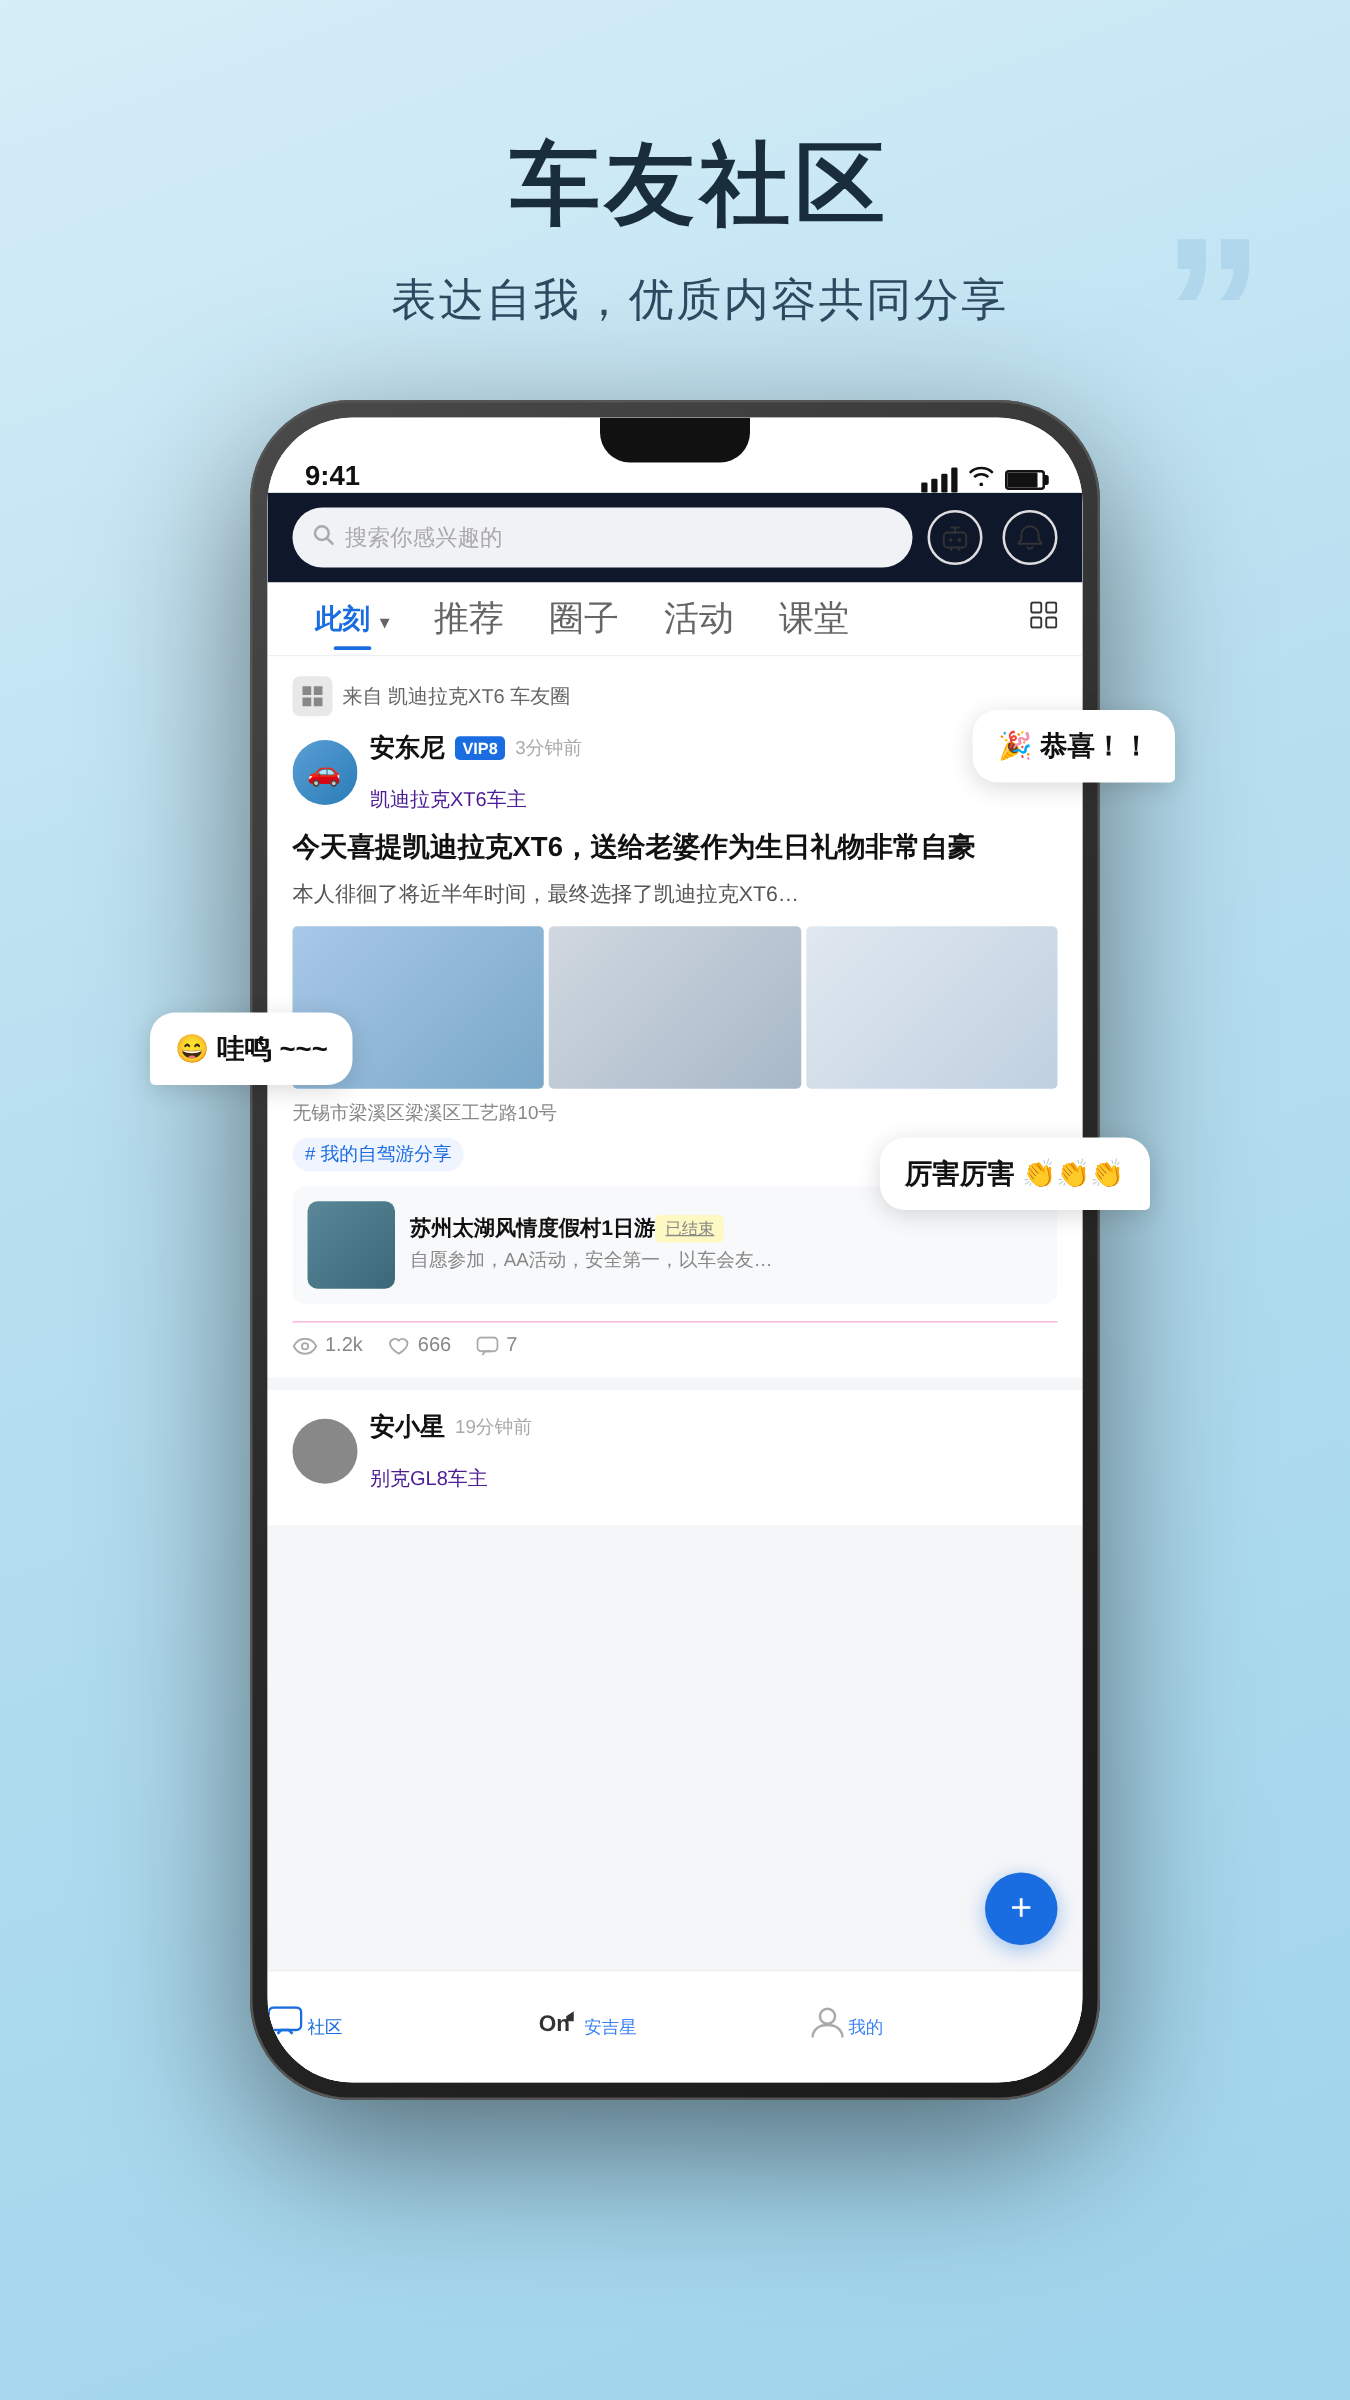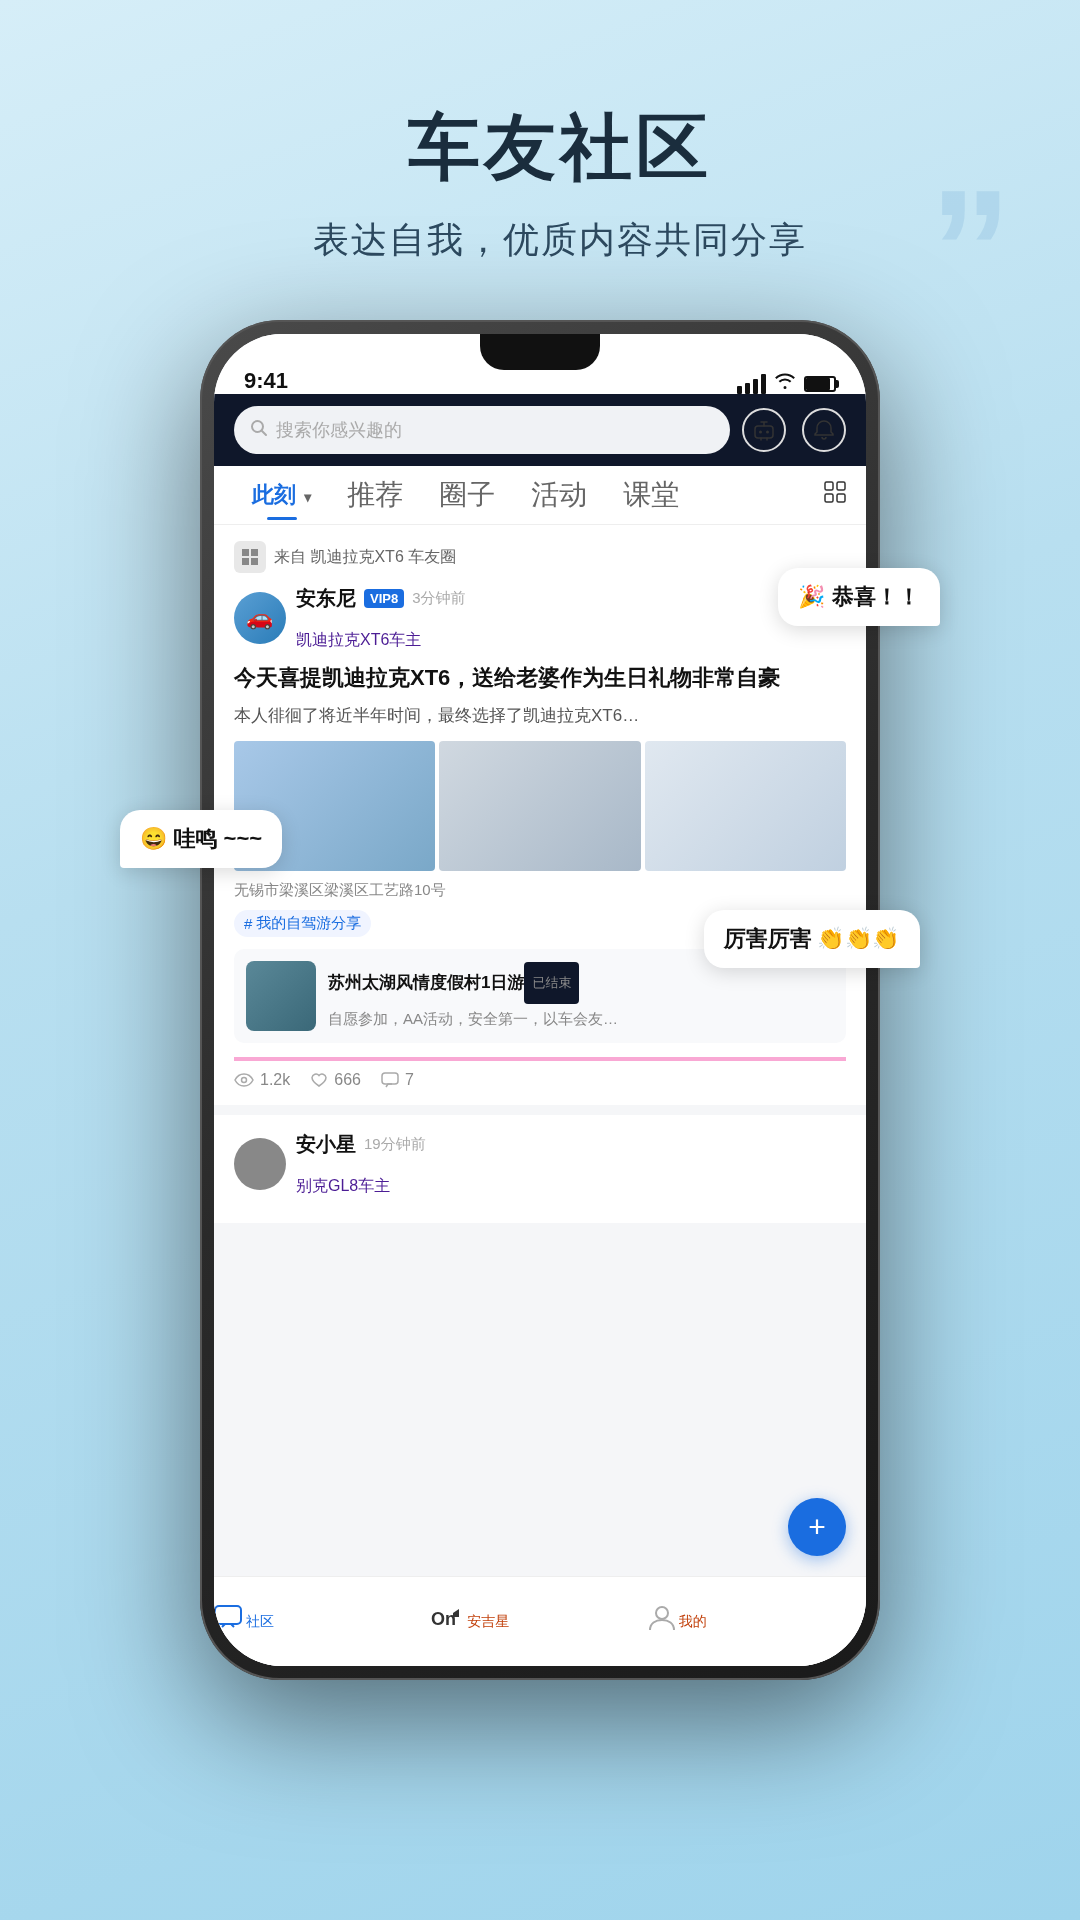--- a/index.html
+++ b/index.html
@@ -406,39 +406,40 @@
       align-items: center;
       gap: 0;
       margin-bottom: 4px;
     }
     .activity-title {
       font-size: 17px;
       font-weight: 600;
       color: #111;
     }
     .activity-status {
-      background: #0f172a;
+      background: #fef9c3;
       color: #888;
       font-size: 13px;
-      padding: 12px 8px;
+      padding: 2px 8px;
       border-radius: 4px;
+      text-decoration: underline;
     }
     .activity-desc {
       font-size: 15px;
       color: #888;
       line-height: 1.5;
     }
 
     
     .post-stats {
       display: flex;
       align-items: center;
       gap: 20px;
       padding-top: 10px;
-      border-top: 4px solid #f9a8d4;
+      border-top: 1px solid #f9a8d4;
     }
     .stat-item {
       display: flex;
       align-items: center;
       gap: 6px;
       font-size: 16px;
       color: #888;
     }
 
     
@@ -471,21 +472,21 @@
     }
     .bottom-nav-icon {
       font-size: 26px;
       color: #aaa;
     }
     .bottom-nav-icon.active {
       color: #1a6de0;
     }
     .bottom-nav-label {
       font-size: 14px;
-      color: #c2410c;
+      color: #3b82f6;
     }
     .bottom-nav-label.active {
       color: #1a6de0;
     }
 
     
     .fab-button {
       position: absolute;
       bottom: 110px;
       right: 20px;

